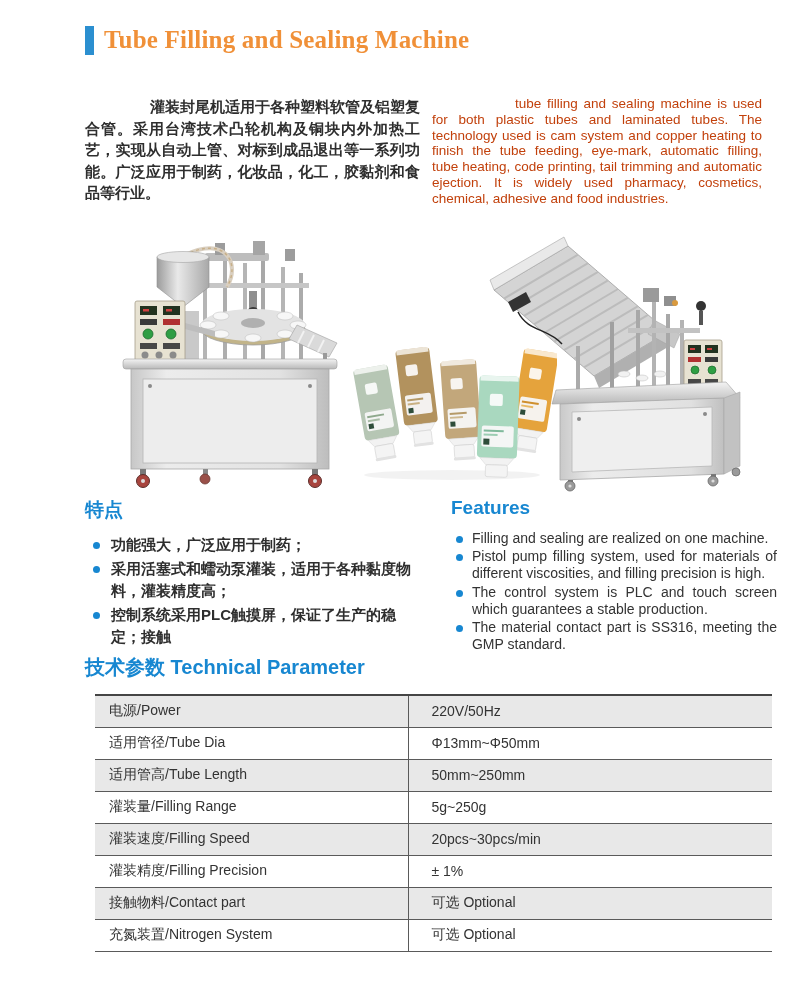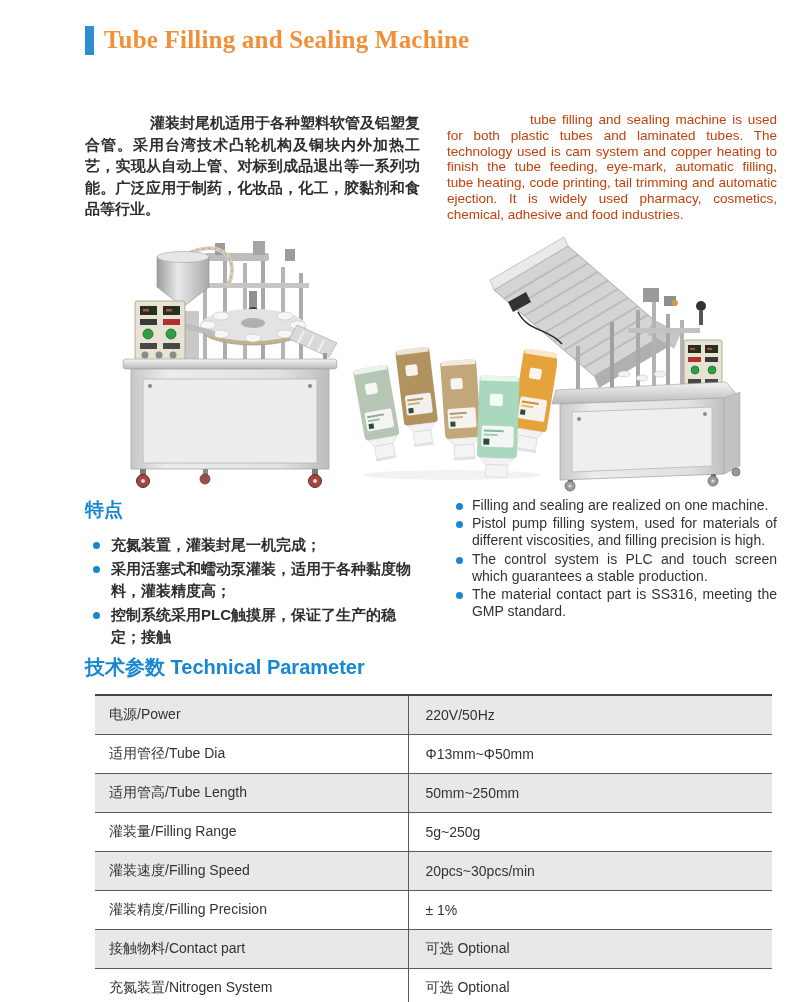--- a/index.html
+++ b/index.html
@@ -14,21 +14,21 @@
   body{font-family:"Liberation Sans","DejaVu Sans",sans-serif;color:var(--body-text);}
   .page{position:relative;width:800px;height:1002px;background:#fff;overflow:hidden;margin:0 auto;}
 
   
   .title-row{position:absolute;left:85px;top:26px;display:flex;align-items:flex-start;}
   .title-bar{width:9px;height:29px;background:#2b8fd0;margin-right:10px;}
   .page-title{font-family:"Liberation Serif","DejaVu Serif",serif;font-weight:bold;
     font-size:25px;color:var(--accent-orange);letter-spacing:.2px;}
 
   
-  .intro{position:absolute;left:85px;top:112px;width:692px;display:flex;gap:27px;}
+  .intro{position:absolute;left:85px;top:96px;width:692px;display:flex;gap:12px;}
   .intro .cn{width:335px;font-size:15px;line-height:21.5px;font-weight:700;color:#2e2e2e;
     text-align:justify;text-indent:65px;}
   .intro .en{width:330px;font-size:13.5px;line-height:15.8px;color:#c2410c;
     text-align:justify;text-indent:83px;}
 
   
   .img-box{position:absolute;}
   .img-left{left:85px;top:233px;width:280px;height:258px;}
   .img-tubes{left:342px;top:332px;width:215px;height:150px;z-index:3;}
   .img-right{left:468px;top:232px;width:300px;height:260px;}
@@ -49,23 +49,23 @@
     background:var(--accent-blue);}
   .feat-col-en .bullet{left:5px;top:6px;}
 
   
   .tech-heading{position:absolute;left:85px;top:654px;font-size:20px;font-weight:bold;
     color:var(--accent-blue);}
   .tech-table{position:absolute;left:95px;top:694px;width:677px;border-collapse:collapse;
     border-top:2px solid #454545;font-size:14px;color:#333;}
   .tech-table tr{border-bottom:1px solid var(--table-line);}
   .tech-table tr:nth-child(odd){background:var(--table-row-shade);}
-  .tech-table td{height:39px;vertical-align:middle;margin-top:6px;}
+  .tech-table td{height:32px;vertical-align:middle;margin-top:6px;}
   .tech-table td.label{width:313px;border-right:1px solid var(--table-line);padding-left:14px;}
-  .tech-table td.value{padding-left:17px;}
+  .tech-table td.value{padding-left:23px;}
 </style>
 </head>
 <body>
 
 <div class="page">
 
   <div class="title-row">
     <div class="title-bar"></div>
     <div class="page-title">Tube Filling and Sealing Machine</div>
   </div>
@@ -323,26 +323,27 @@
       <circle cx="245" cy="249" r="5" fill="#9a9a9a" stroke="#666" stroke-width="0.8"></circle>
         <circle cx="245" cy="249" r="1.6" fill="#ddd"></circle>
       <circle cx="268" cy="240" r="4" fill="#9a9a9a" stroke="#666" stroke-width="0.7"></circle>
     </svg>
   </div>
 
   <div class="features">
     <div class="feat-col-cn">
       <div class="feat-heading">特点</div>
       <ul class="feat-list">
-        <li><span class="bullet"></span><span>充氮装置，灌装封尾一机完成；</span></li>
+        <li><span class="bullet"></span><span>功能强大，广泛应用于制药；</span></li>
         <li><span class="bullet"></span><span>采用活塞式和蠕动泵灌装，适用于各种黏度物料，灌装精度高；</span></li>
         <li><span class="bullet"></span><span>控制系统采用PLC触摸屏，保证了生产的稳定；接触</span></li>
       </ul>
     </div>
     <div class="feat-col-en">
+      <div class="feat-heading">Features</div>
       <ul class="feat-list">
         <li><span class="bullet"></span><span>Filling and sealing are realized on one machine.</span></li>
         <li><span class="bullet"></span><span>Pistol pump filling system, used for materials of different viscosities, and filling precision is high.</span></li>
         <li><span class="bullet"></span><span>The control system is PLC and touch screen which guarantees a stable production.</span></li>
         <li><span class="bullet"></span><span>The material contact part is SS316, meeting the GMP standard.</span></li>
       </ul>
     </div>
   </div>
 
   <div class="tech-heading">技术参数 Technical Parameter</div>

